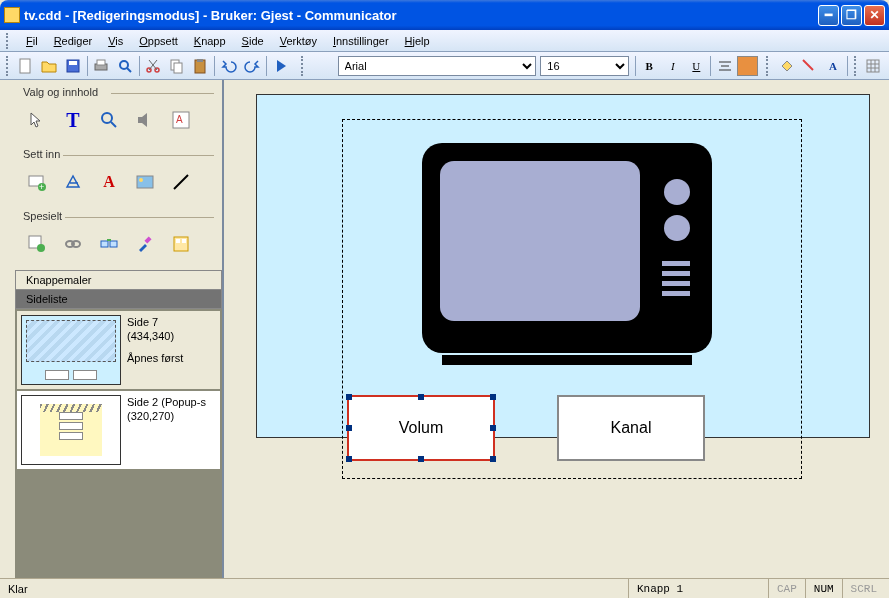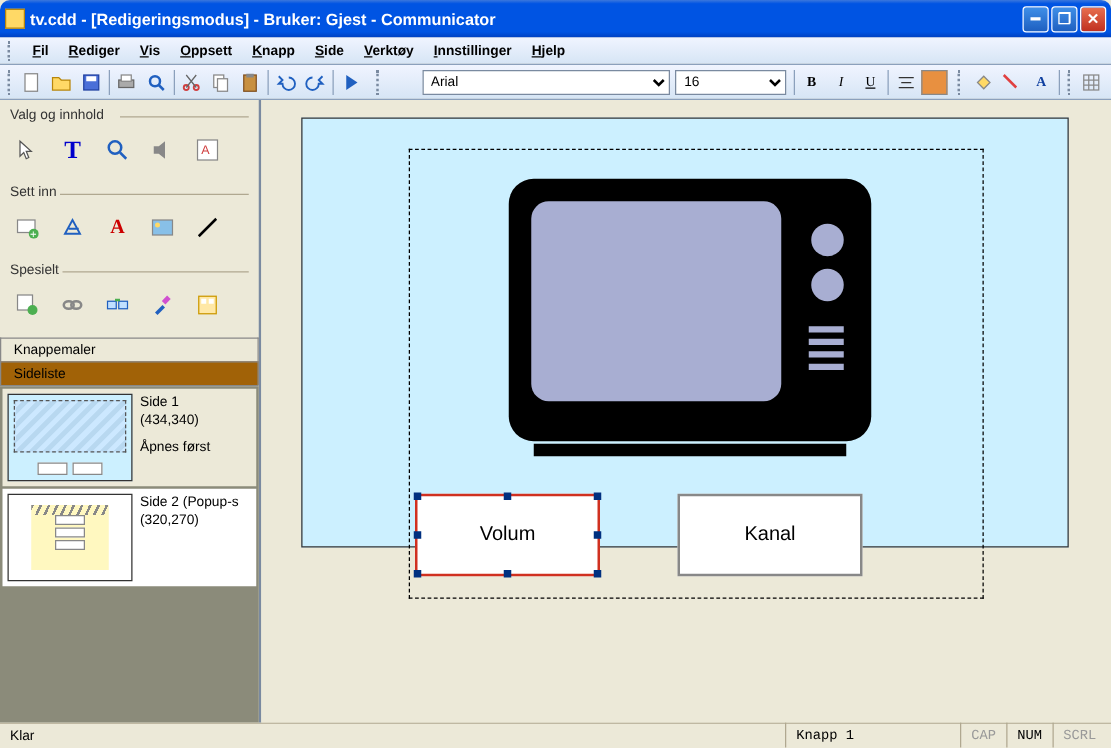--- a/index.html
+++ b/index.html
@@ -10,52 +10,52 @@
 .titlebar-icon { width: 16px; height: 16px; background: #FFD966; margin-right: 4px; border: 1px solid #B8860B; }
 .titlebar-text { flex: 1; font-weight: bold; font-size: 13px; }
 .titlebar-buttons { display: flex; gap: 2px; }
 .tb-btn { width: 21px; height: 21px; border: 1px solid white; border-radius: 3px; display: flex; align-items: center; justify-content: center; font-family: Arial; font-weight: bold; font-size: 12px; color: white; cursor: pointer; }
 .tb-min, .tb-max { background: linear-gradient(to bottom, #3F8FE8, #1E5FC0); }
 .tb-close { background: linear-gradient(to bottom, #E87050, #C03020); }
 
 
 .menubar { height: 22px; background: linear-gradient(to bottom, #F0F4FF, #D6E5F5); display: flex; align-items: center; padding: 0 6px; border-bottom: 1px solid #8BA0BC; }
 .menu-grip { width: 6px; height: 16px; border-left: 2px dotted #7A8AA0; margin-right: 6px; }
-.menu-item { padding: 2px 8px; cursor: pointer; font-weight: bold; }
+.menu-item { padding: 2px 8px; cursor: pointer; }
 .menu-item u { text-decoration: underline; }
 
 
 .toolbar { height: 28px; background: linear-gradient(to bottom, #F0F4FF, #D6E5F5); display: flex; align-items: center; padding: 0 4px; border-bottom: 1px solid #8BA0BC; }
 .tb-grip { width: 6px; height: 20px; border-left: 2px dotted #7A8AA0; margin: 0 2px; }
 .tb-icon { width: 22px; height: 22px; display: flex; align-items: center; justify-content: center; cursor: pointer; margin: 0 1px; border-radius: 2px; }
 .tb-sep { width: 1px; height: 20px; background: #8BA0BC; margin: 0 2px; }
 .tb-select { height: 20px; font-size: 11px; border: 1px solid #7A8AA0; background: white; padding: 0 2px; }
 .font-select { width: 203px; margin-left: 29px; }
 .size-select { width: 90px; }
 .tb-orange { width: 22px; height: 20px; background: #E89040; border: 1px solid #888; cursor: pointer; }
 
 
-.main-area { display: flex; height: 498px; }
+.main-area { display: flex; height: 498px; margin-left: 15px; }
 
 
 .left-panel { width: 209px; background: #ECE9D8; border-right: 2px solid #7A8AA0; display: flex; flex-direction: column; }
 .panel-section { padding: 6px 8px; }
 .panel-label { color: #333; margin-bottom: 6px; position: relative; }
 .panel-label::after { content: ""; position: absolute; left: 88px; right: 0; top: 7px; border-top: 1px solid #B0A890; }
 .panel-label-short::after { left: 40px; }
 .panel-label-spec::after { left: 42px; }
 .tool-row { display: flex; gap: 12px; padding: 4px 2px; }
 .tool-btn { width: 24px; height: 24px; display: flex; align-items: center; justify-content: center; cursor: pointer; }
 .tool-text { font-family: "Times New Roman", serif; font-size: 20px; font-weight: bold; color: #0000CC; }
 .tool-red { color: #CC0000; font-family: "Times New Roman", serif; font-size: 16px; font-weight: bold; }
 
 
 .tabs { display: flex; border-bottom: 1px solid #888; background: #ECE9D8; margin-top: 4px; flex-direction: column; }
 .tab { padding: 3px 10px; border: 1px solid #888; border-bottom: none; background: #ECE9D8; cursor: pointer; font-size: 11px; }
-.tab.active { background: #a16207; }
+.tab.active { background: #737373; }
 
 
 .page-list { flex: 1; background: #8B8B7A; overflow-y: auto; }
 .page-item { display: flex; background: white; margin: 2px; padding: 4px; }
 .page-item.selected { background: #ECE9D8; }
 .page-thumb { width: 100px; height: 70px; background: #CCF0FF; border: 1px solid #333; margin-right: 6px; display: flex; flex-direction: column; justify-content: flex-end; align-items: center; position: relative; }
 .thumb-inner { position: absolute; top: 4px; left: 4px; right: 4px; bottom: 22px; border: 1px dashed #555; background: repeating-linear-gradient(135deg, #CCE8FF, #CCE8FF 4px, #B8D8F0 4px, #B8D8F0 8px); }
 .thumb-btns { display: flex; gap: 4px; margin-bottom: 4px; }
 .thumb-btn { width: 24px; height: 10px; background: white; border: 1px solid #888; }
 .thumb2 { background: #FFF8C0; position: absolute; top: 8px; left: 18px; right: 18px; bottom: 8px; display: flex; flex-direction: column; align-items: center; padding-top: 8px; gap: 2px; }
@@ -339,21 +339,21 @@
     <div class="page-list">
       <div class="page-item selected">
         <div class="page-thumb">
           <div class="thumb-inner"></div>
           <div class="thumb-btns">
               <div class="thumb-btn"></div>
               <div class="thumb-btn"></div>
             </div>
         </div>
         <div class="page-info">
-          <div>Side 1</div>
+          <div>Side 7</div>
           <div>(434,340)</div>
           <div style="margin-top:8px">Åpnes først</div>
         </div>
       </div>
       <div class="page-item">
         <div class="page-thumb" style="background:#fff">
           <div class="thumb2">
               <div class="thumb2-btn"></div>
               <div class="thumb2-btn"></div>
               <div class="thumb2-btn"></div>

